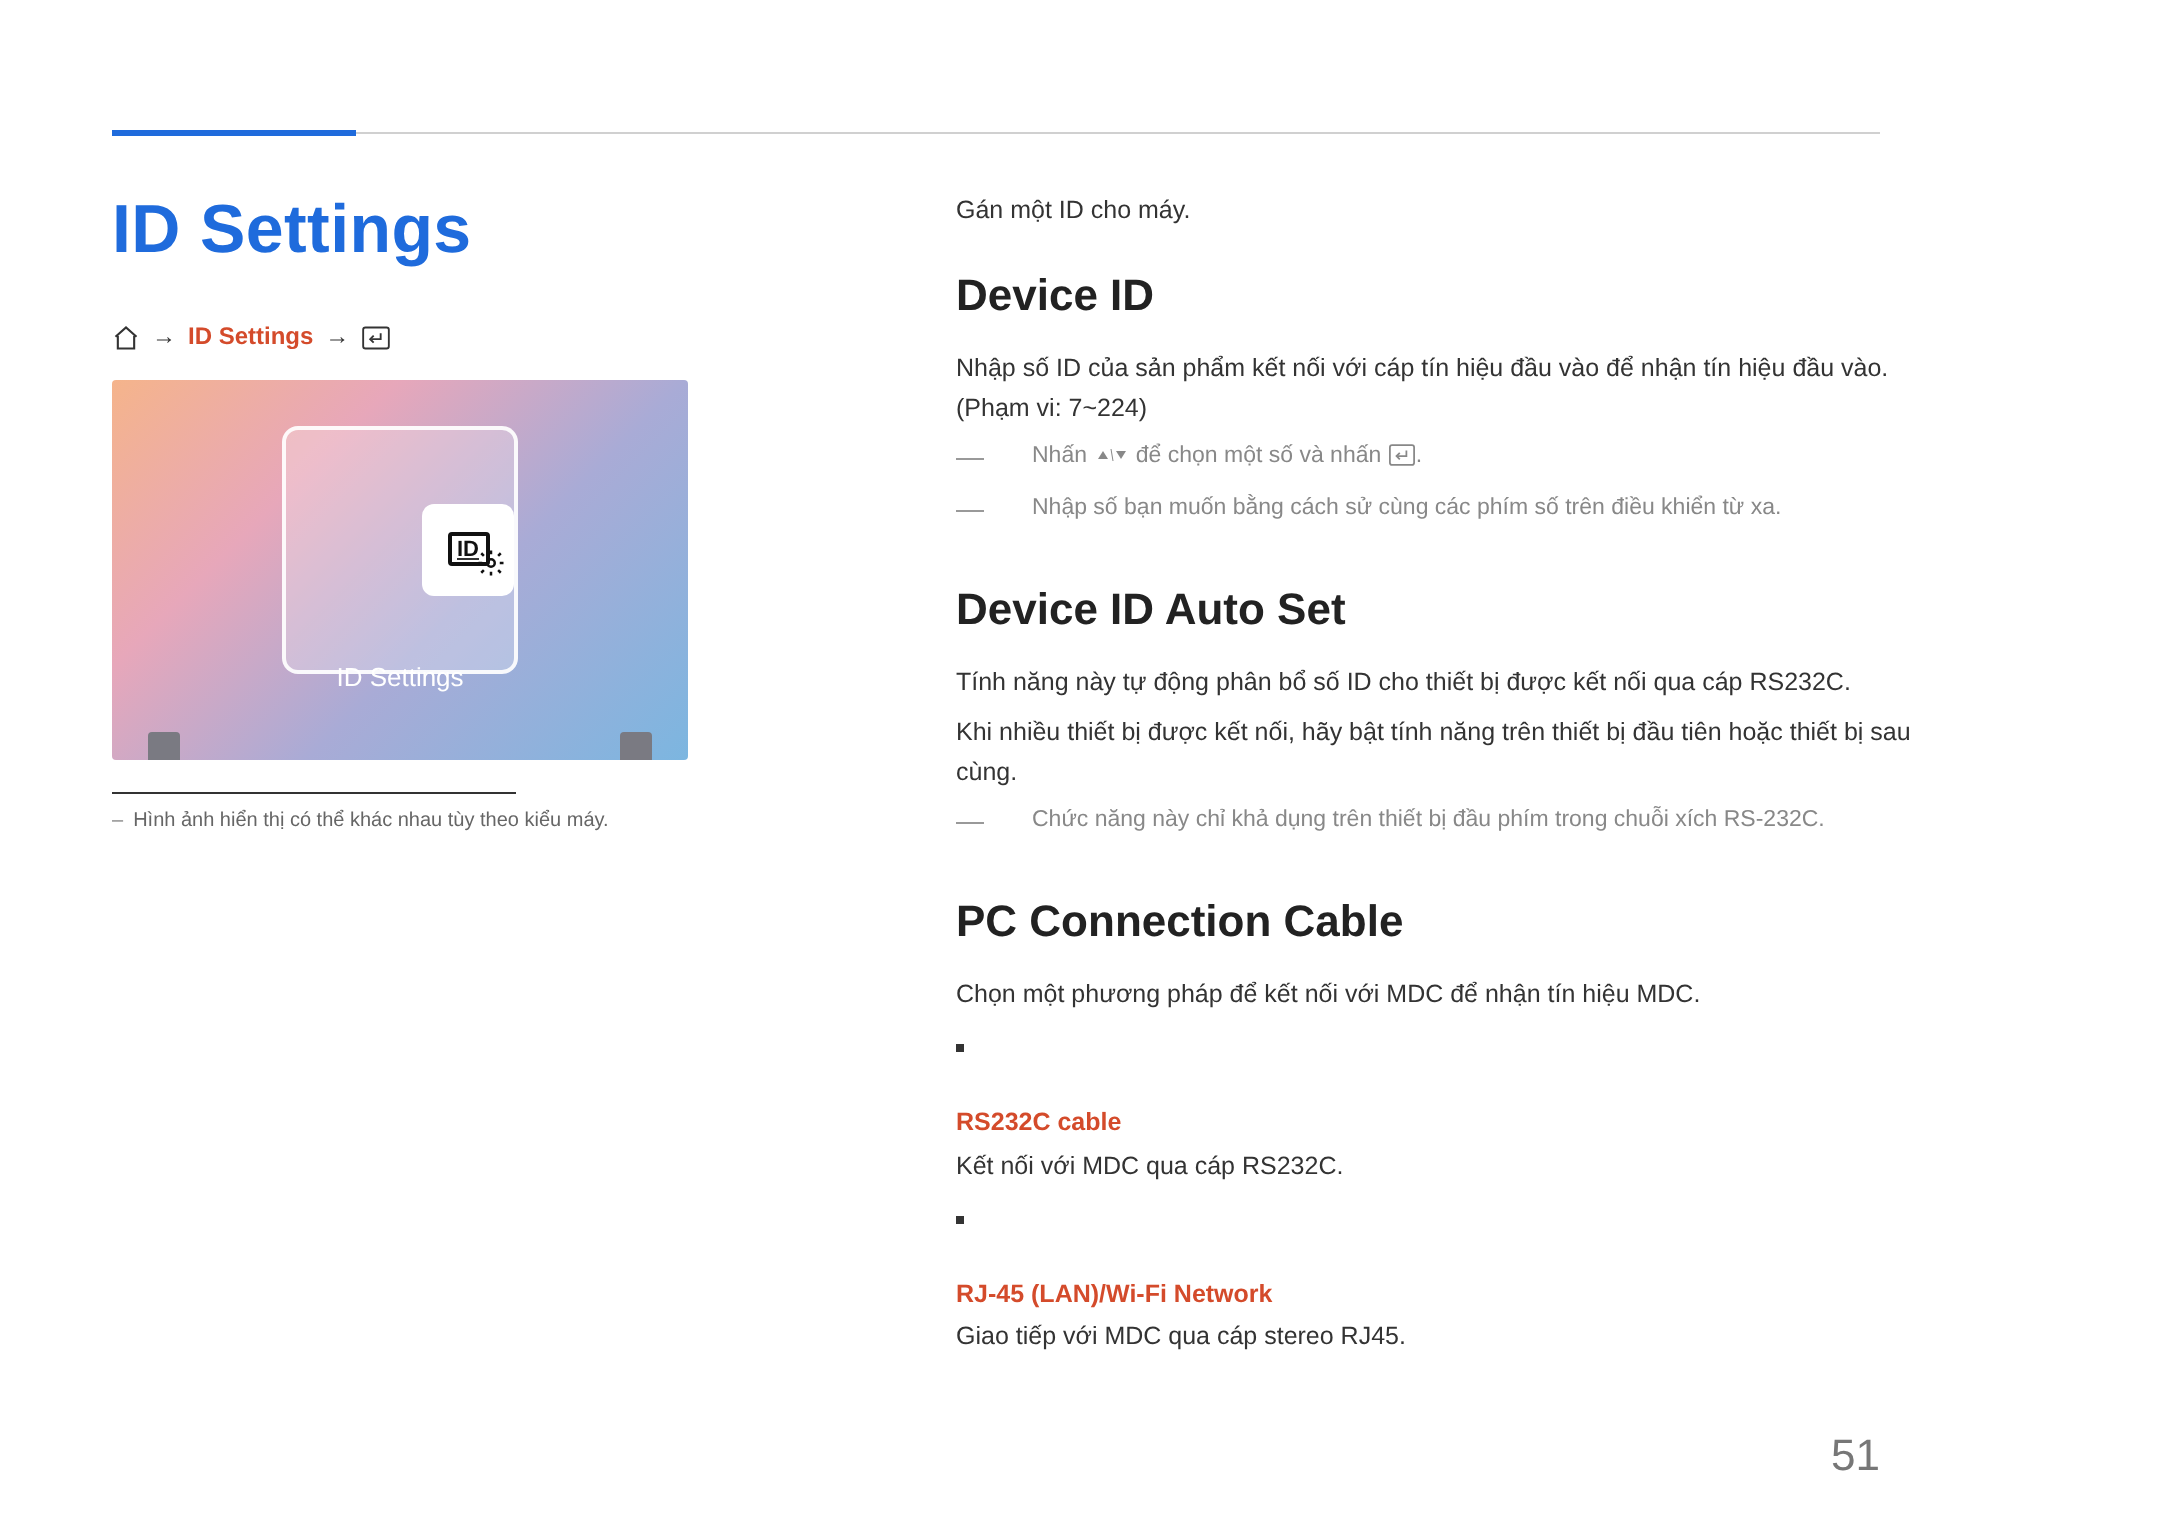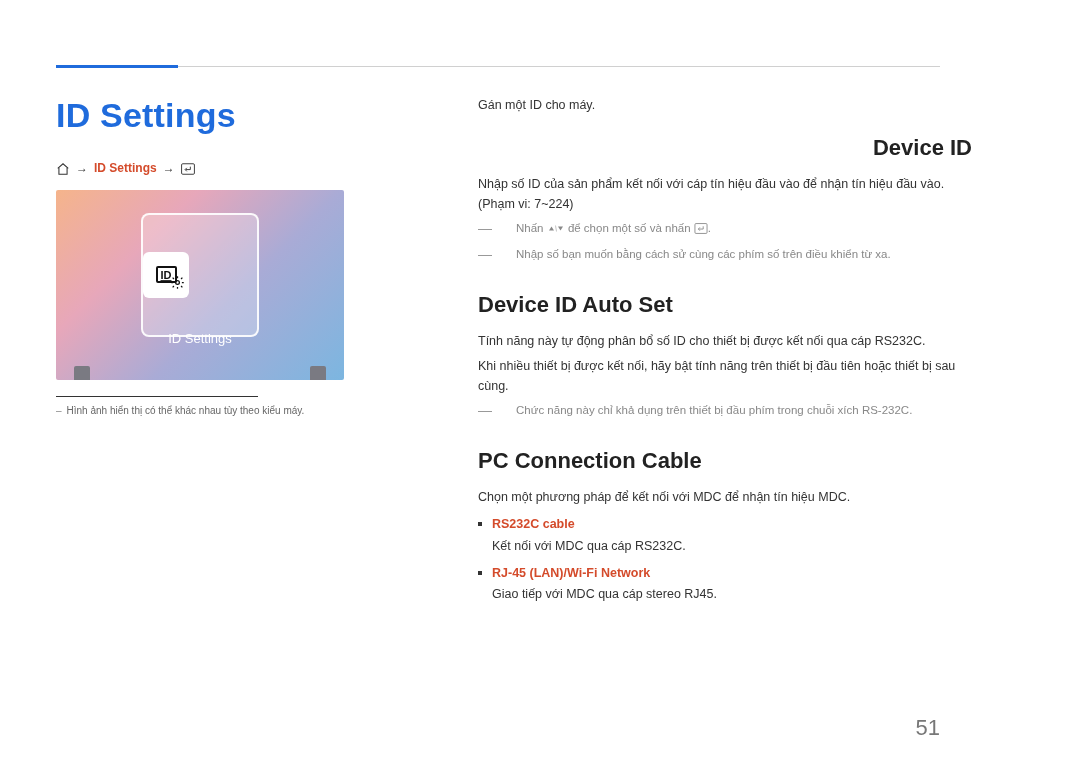--- a/index.html
+++ b/index.html
@@ -9,41 +9,41 @@
   .top-rule .line { border-top: 1px solid #d0d0d0; margin-left: 56px; margin-right: 56px; }
   .top-rule .accent { position: absolute; left: 56px; top: -1px; width: 122px; height: 3px; background: #1f6bdc; }
   .columns { display: flex; gap: 78px; padding-top: 96px; }
   .col-left { width: 310px; flex: 0 0 310px; }
   .col-right { flex: 1; }
   .h1 { color: #1f6bdc; font-size: 34px; font-weight: 600; letter-spacing: 0.2px; }
   .breadcrumb { margin-top: 26px; font-size: 12px; color: #333; display: flex; align-items: center; gap: 6px; }
   .breadcrumb .red { color: #d44b2b; font-weight: 600; }
   .breadcrumb svg { vertical-align: middle; }
   .screenshot { margin-top: 14px; width: 288px; height: 190px; background: linear-gradient(135deg, #f5b48b 0%, #e7a7ba 30%, #a9abd6 60%, #7cb6e0 100%); position: relative; display: flex; align-items: center; justify-content: center; border-radius: 2px; }
-  .screenshot .card { width: 118px; height: 124px; background: rgba(255,255,255,0.25); border: 2px solid rgba(255,255,255,0.9); border-radius: 8px; display: flex; flex-direction: column; align-items: flex-start; justify-content: center; gap: 10px; position: relative; top: -10px; text-decoration: underline; }
+  .screenshot .card { width: 118px; height: 124px; background: rgba(255,255,255,0.25); border: 2px solid rgba(255,255,255,0.9); border-radius: 8px; display: flex; flex-direction: column; align-items: flex-end; justify-content: center; gap: 10px; position: relative; top: -10px; text-decoration: underline; }
   .screenshot .inner { width: 46px; height: 46px; background: #fff; border-radius: 6px; display: flex; align-items: center; justify-content: center; position: relative; }
   .screenshot .inner .idtxt { font-size: 11px; font-weight: 700; color: #111; border: 2px solid #111; padding: 1px 3px 0 3px; border-radius: 2px; }
   .screenshot .inner .gear { position: absolute; right: 4px; bottom: 4px; }
   .screenshot .feet { position: absolute; left: 0; right: 0; bottom: 0; height: 14px; display: flex; justify-content: space-between; padding: 0 18px; }
   .screenshot .feet div { width: 16px; height: 14px; background: #7a7a82; border-radius: 2px 2px 0 0; }
   .screenshot .caption { color: #fff; font-size: 13px; position: absolute; bottom: 34px; left: 0; right: 0; text-align: center; }
   .hr-small { border: none; border-top: 1px solid #333; width: 202px; margin-top: 16px; }
   .note { font-size: 10px; color: #666; margin-top: 8px; display: flex; gap: 5px; }
   .note .dash { color: #888; }
   .body-text { font-size: 12.5px; color: #333; line-height: 1.55; margin-left: 34px; }
   .h2 { font-size: 22px; color: #222; margin-top: 24px; margin-bottom: 10px; font-weight: 600; }
-  .h2.first { margin-top: 16px; text-align: right; }
+  .h2.first { margin-top: 16px; }
   .intro { font-size: 12.5px; margin-bottom: 2px; }
   .sub { margin-top: 6px; font-size: 12.5px; }
   .greyline { color: #888; font-size: 11.5px; display: flex; gap: 24px; margin-top: 6px; align-items: flex-start; }
   .greyline .dash { flex: 0 0 14px; height: 1px; border-top: 1px solid #999; margin-top: 9px; }
   .greyline .txt { flex: 1; }
   .inline-icon { display: inline-block; vertical-align: -2px; }
   .bullets { margin-top: 8px; }
-  .bullet { display: flex; gap: 10px; margin-top: 8px; }
+  .bullet { display: flex; gap: 26px; margin-top: 8px; flex-direction: column; }
   .bullet .dot { width: 4px; height: 4px; background: #333; margin-top: 7px; flex: 0 0 4px; }
   .bullet .bcontent { flex: 1; font-size: 12.5px; }
   .bullet .label { color: #d44b2b; font-weight: 600; font-size: 12.5px; }
   .bullet .desc { color: #333; margin-top: 2px; }
   .page-number { position: absolute; right: 56px; bottom: 22px; font-size: 22px; color: #777; }
 </style>
 </head>
 <body>
 
 <div class="page">

